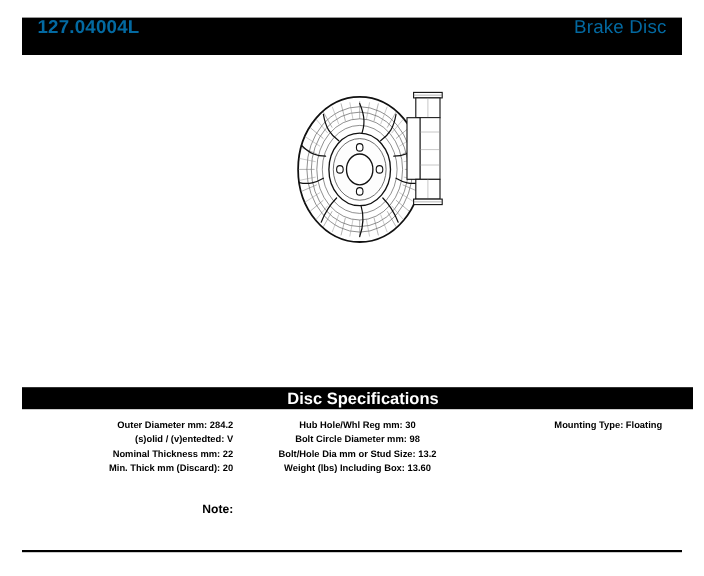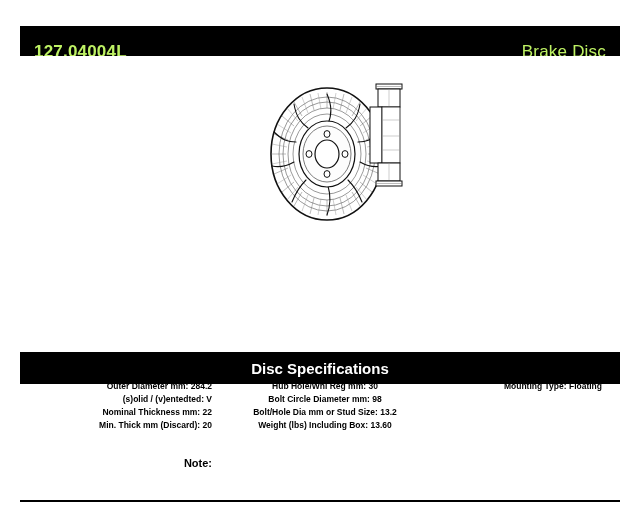--- a/index.html
+++ b/index.html
@@ -22,27 +22,26 @@
     box-sizing: border-box;
   }
   
   .header-bar {
     position: absolute;
     left: 20px;
     top: 16px;
     width: 600px;
     height: 34px;
     background: #000000;
-    color: #bef264;
+    color: #0369a1;
     display: flex;
-    align-items: flex-end;
+    align-items: flex-start;
     justify-content: space-between;
     padding: 0 14px;
     box-sizing: border-box;
-    margin-top: 10px;
   }
   .part-number {
     font-size: 17px;
     font-weight: bold;
     letter-spacing: 0.2px;
     line-height: 1;
   }
   .header-category {
     font-size: 17px;
     font-weight: normal;
@@ -74,26 +73,27 @@
     top: 24px;
     width: 40px;
     height: 130px;
   }
   
   .specs-bar {
     position: absolute;
     left: 20px;
     top: 352px;
     width: 600px;
-    height: 32px;
+    height: 20px;
     background: #000000;
     color: #ffffff;
     display: flex;
     align-items: center;
     justify-content: center;
+    padding-left: 10px;
   }
   .specs-bar-title {
     font-size: 15px;
     font-weight: bold;
     line-height: 1;
   }
   
   .specs-body {
     position: absolute;
     left: 20px;

